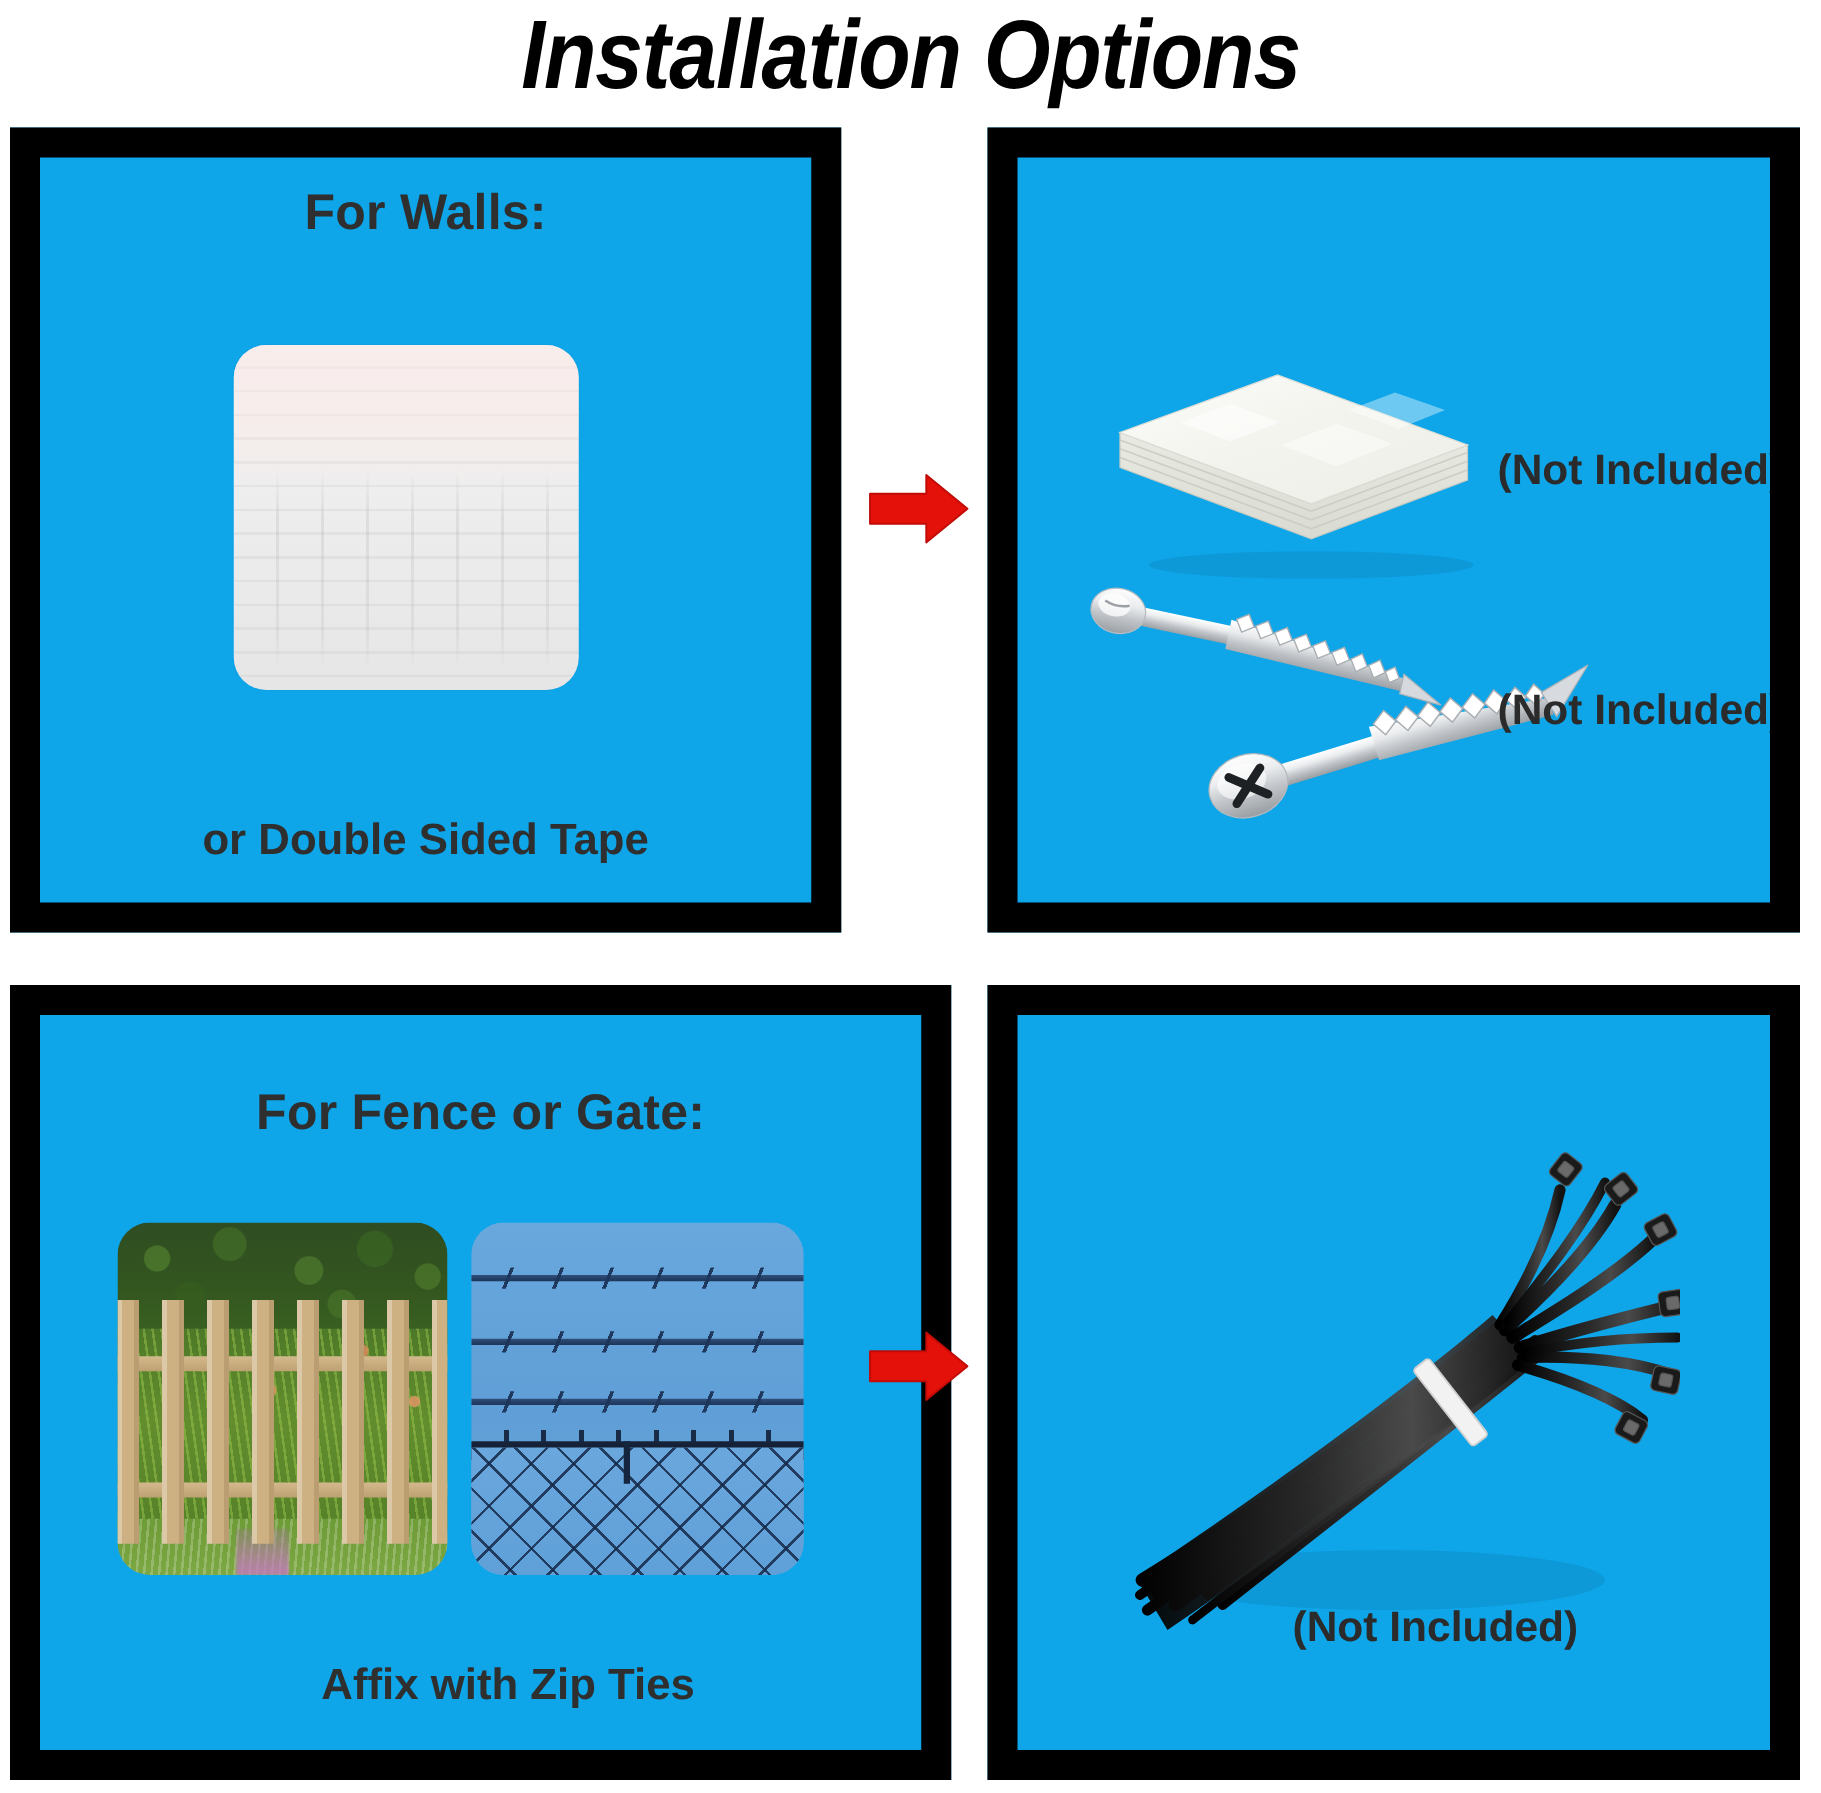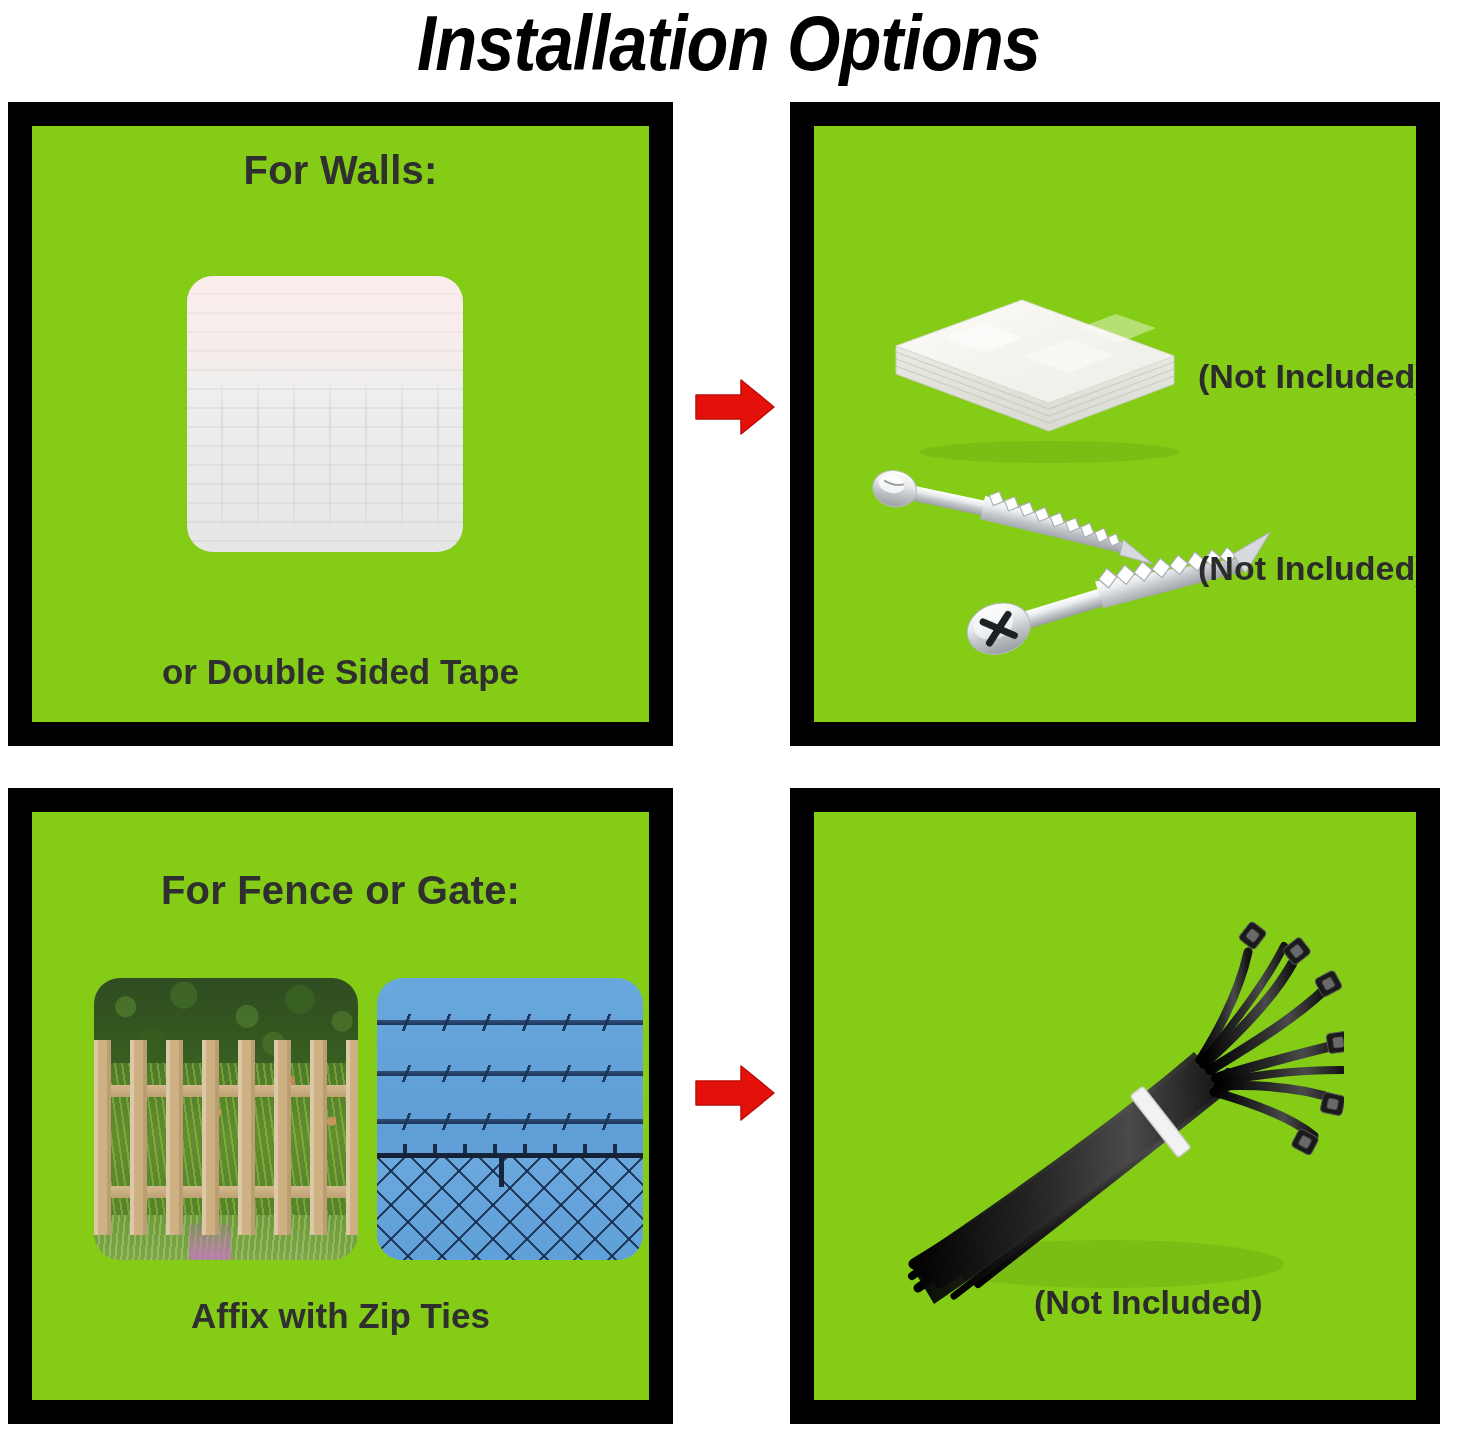--- a/index.html
+++ b/index.html
@@ -15,26 +15,26 @@
     display:flex;align-items:center;justify-content:center;
     font-family:"Liberation Sans", sans-serif;
     font-weight:700;font-style:italic;
     font-size:78px;letter-spacing:-1px;
     color:#000;white-space:nowrap;
     transform:scaleX(0.88);transform-origin:center center;
   }
 
   
   .panel{
-    position:absolute;background:#84cc16;
+    position:absolute;background:#0ea5e9;
     border:24px solid #000000;box-sizing:border-box;
   }
   #panel-walls      {left:8px;   top:102px;  width:665px; height:644px;}
   #panel-hardware   {left:790px; top:102px;  width:650px; height:644px;}
-  #panel-fence      {left:8px;   top:788px;  width:665px; height:636px;}
+  #panel-fence      {left:8px;   top:788px;  width:753px; height:636px;}
   #panel-zipties    {left:790px; top:788px;  width:650px; height:636px;}
 
   .panel-inner{position:absolute;inset:0;overflow:hidden;}
 
   
   .panel-heading{
     position:absolute;left:0;width:100%;text-align:center;
     font-size:40px;font-weight:700;color:#2f2f2f;letter-spacing:.2px;
   }
   .caption{
@@ -332,21 +332,21 @@
       <div class="sky"></div>
       <div class="barb barb1"></div>
       <div class="barb barb2"></div>
       <div class="barb barb3"></div>
       <div class="rail-ties"></div>
       <div class="rail"></div>
       <div class="mesh"></div>
       <div class="post"></div>
     </div>
 
-    <div class="caption" style="top:480px;">Affix with Zip Ties</div>
+    <div class="caption" style="top:512px;padding-left:22px;">Affix with Zip Ties</div>
 
   </div>
 </div>
 
 <div class="arrow" style="left:694px;top:1063px;">
   <svg viewBox="0 0 82 60" width="82" height="60" aria-hidden="true">
     <polygon points="2,18 47,18 47,3 80,30 47,57 47,42 2,42" fill="#e4110b" stroke="#c00b06" stroke-width="1.5" stroke-linejoin="round"></polygon>
   </svg>
 </div>
 

